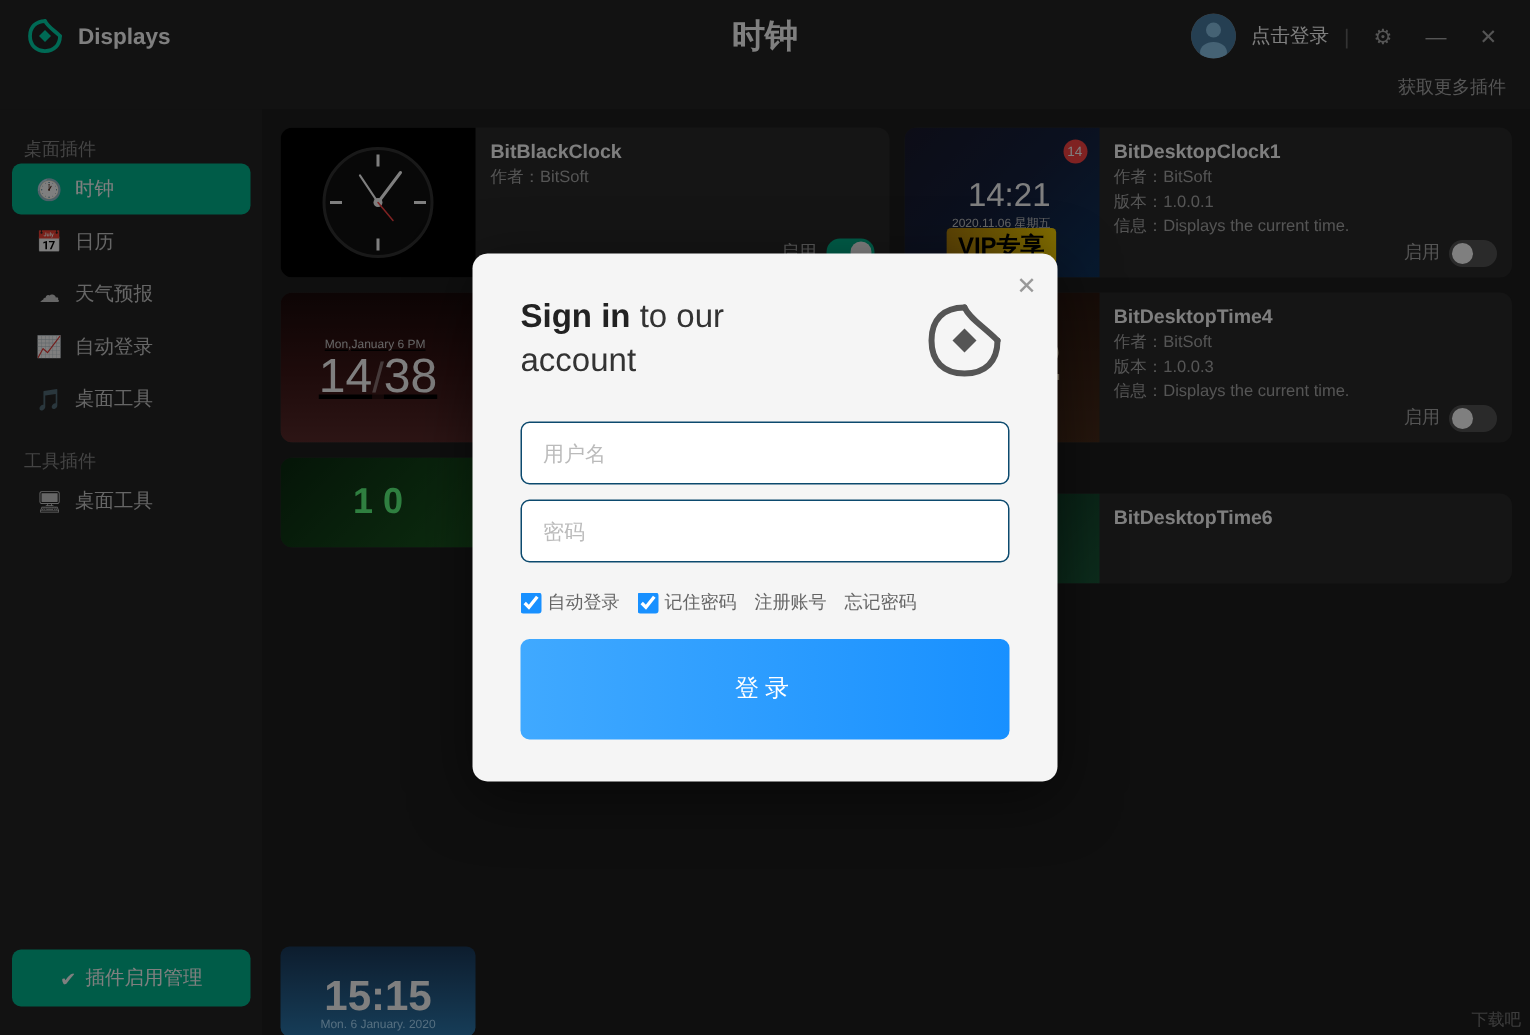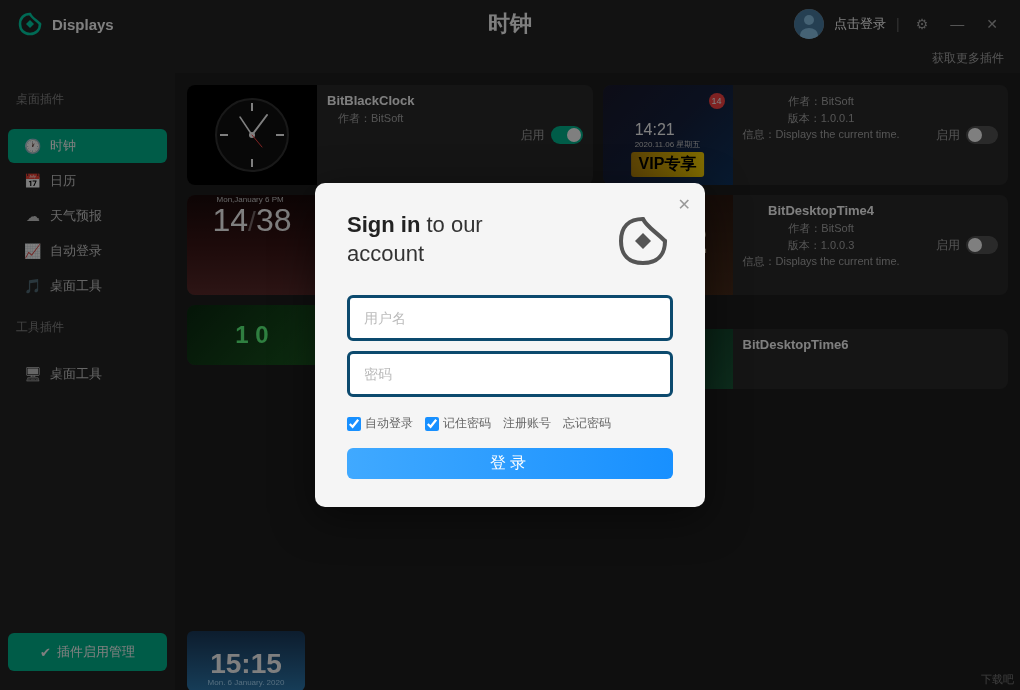--- a/index.html
+++ b/index.html
@@ -94,21 +94,21 @@
     
     .sidebar {
       width: 175px;
       background: #252525;
       padding: 12px 0;
       flex-shrink: 0;
     }
     .sidebar-section-label {
       color: #888;
       font-size: 12px;
-      padding: 6px 16px 20px;
+      padding: 6px 16px 0;
     }
     .sidebar-item {
       display: flex;
       align-items: center;
       gap: 8px;
       padding: 8px 16px;
       color: #ccc;
       font-size: 13px;
       cursor: pointer;
       border-radius: 4px;
@@ -173,23 +173,22 @@
       width: 130px;
       flex-shrink: 0;
       position: relative;
       overflow: hidden;
     }
 
     .plugin-info {
       flex: 1;
       padding: 8px 10px;
       display: flex;
-      flex-direction: row;
+      flex-direction: column;
       justify-content: space-between;
-      text-align: center;
     }
 
     .plugin-name {
       color: #fff;
       font-size: 13px;
       font-weight: 600;
       margin-bottom: 2px;
     }
 
     .plugin-meta {
@@ -250,24 +249,25 @@
       display: flex;
       align-items: center;
       justify-content: center;
       color: #fff;
       position: relative;
     }
 
     .thumb-desktoptime2 {
       background: #1a1a1a;
       display: flex;
-      align-items: flex-start;
+      align-items: center;
       justify-content: center;
       position: relative;
       overflow: hidden;
+      text-decoration: underline;
     }
 
     .thumb-desktoptime4 {
       background: linear-gradient(180deg, #2c1810 0%, #4a2c1a 100%);
       display: flex;
       align-items: center;
       justify-content: center;
       color: #fff;
       position: relative;
     }
@@ -352,21 +352,21 @@
       color: #999;
       font-size: 16px;
       cursor: pointer;
       background: none;
       border: none;
     }
 
     .dialog-input {
       width: 100%;
       padding: 12px 14px;
-      border: 3px solid #0c4a6e;
+      border: 1px solid #0c4a6e;
       border-radius: 6px;
       font-size: 14px;
       background: #fff;
       color: #333;
       margin-bottom: 10px;
       outline: none;
     }
 
     .dialog-input::placeholder { color: #bbb; }
 
@@ -394,42 +394,42 @@
     }
 
     .dialog-options a {
       color: #666;
       cursor: pointer;
       text-decoration: none;
     }
 
     .dialog-login-btn {
       width: 100%;
-      padding: 5px;
+      padding: 23px;
       background: linear-gradient(90deg, #40a9ff, #1890ff);
       color: #fff;
       border: none;
       border-radius: 6px;
       font-size: 16px;
       cursor: pointer;
       letter-spacing: 4px;
     }
 
     
     .analog-clock {
       width: 70px;
       height: 70px;
     }
 
     
     .desktopclock1-time {
       color: #fff;
-      font-size: 16px;
+      font-size: 22px;
       font-weight: 300;
-      text-align: left;
+      text-align: right;
     }
     .desktopclock1-date {
       color: #ccc;
       font-size: 8px;
       text-align: center;
     }
     .notification-dot {
       position: absolute;
       top: 8px;
       right: 8px;
@@ -576,20 +576,21 @@
         <div class="plugin-thumb thumb-desktopclock1">
           <div class="notification-dot">14</div>
           <div style="text-align:center;">
             <div class="desktopclock1-time">14:21</div>
             <div class="desktopclock1-date">2020.11.06 星期五</div>
           </div>
           <div class="vip-badge">VIP专享</div>
         </div>
         <div class="plugin-info">
           <div>
+            <div class="plugin-name">BitDesktopClock1</div>
             <div class="plugin-meta">作者：BitSoft</div>
             <div class="plugin-meta">版本：1.0.0.1</div>
             <div class="plugin-meta">信息：Displays the current time.</div>
           </div>
           <div class="plugin-footer">
             <span class="enable-label">启用</span>
             <div class="toggle"></div>
           </div>
         </div>
       </div>
@@ -651,21 +652,21 @@
         <div class="plugin-thumb thumb-desktoptime6" style="background:linear-gradient(135deg,#0a2a1a 0%,#1a5a3a 100%);display:flex;align-items:center;justify-content:center;">
           <div style="color:#aaffcc;font-size:24px;font-weight:700;">10</div>
         </div>
         <div class="plugin-info">
           <div class="plugin-name">BitDesktopTime6</div>
         </div>
       </div>
 
     </div>
 
-    <div style="position:absolute;bottom:0;left:12px;width:118px;height:60px;background:linear-gradient(180deg,#1a3a5c 0%,#2d7ab0 100%);border-radius:6px;overflow:hidden;display:flex;flex-direction:column;align-items:center;justify-content:flex-end;padding-bottom:4px;">
+    <div style="position:absolute;bottom:0;left:12px;width:130px;height:60px;background:linear-gradient(180deg,#1a3a5c 0%,#2d7ab0 100%);border-radius:6px;overflow:hidden;display:flex;flex-direction:column;align-items:center;justify-content:flex-end;padding-bottom:4px;">
       <div style="color:#fff;font-size:28px;font-weight:700;line-height:1;">15:15</div>
       <div style="color:#aaddff;font-size:8px;">Mon. 6 January. 2020</div>
     </div>
 
     <div class="watermark">下载吧</div>
 
   </div>
 </div>
 
 <div class="overlay">

